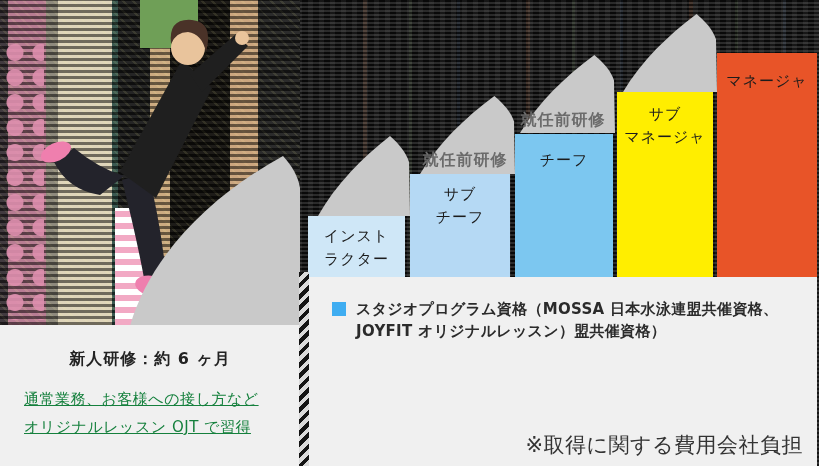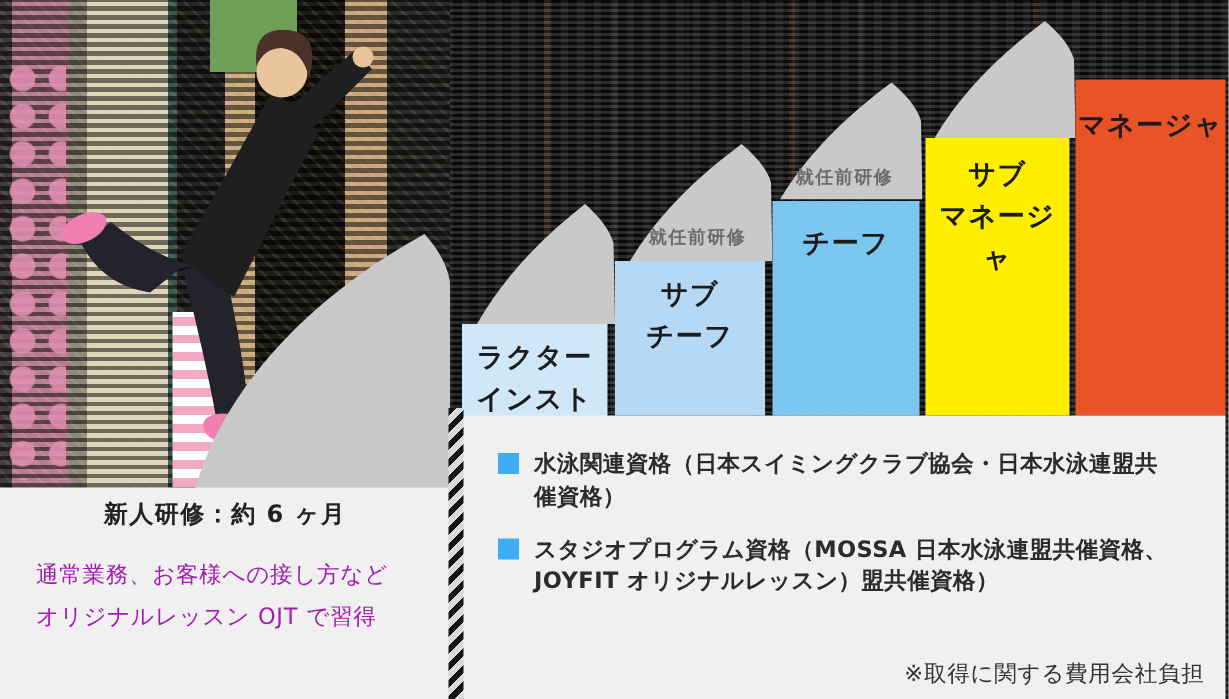--- a/index.html
+++ b/index.html
@@ -52,56 +52,56 @@
   
   .fin{position:absolute;z-index:2;}
   .fin svg{display:block;width:100%;height:100%;}
   .fin1{left:130px;top:156px;width:170px;height:170px;}
   .fin2{left:318px;top:136px;width:92px;height:80px;}
   .fin3{left:420px;top:96px;width:95px;height:78px;}
   .fin4{left:520px;top:55px;width:95px;height:78px;}
   .fin5{left:623px;top:14px;width:94px;height:78px;}
   .promo{
     position:absolute;z-index:5;width:94px;text-align:center;
-    font-size:12px;font-weight:bold;color:#6b6b6b;letter-spacing:1px;white-space:nowrap;
+    font-size:16px;font-weight:bold;color:#6b6b6b;letter-spacing:1px;white-space:nowrap;
   }
   .promo.a{left:418px;top:150px;}
   .promo.b{left:516px;top:110px;}
   
   .bar{position:absolute;z-index:3;text-align:center;}
-  .bar .lbl{font-size:18px;font-weight:bold;color:#1c1c1c;letter-spacing:1px;line-height:1.55;text-align:center;}
+  .bar .lbl{font-size:15px;font-weight:normal;color:#1c1c1c;letter-spacing:1px;line-height:1.55;text-align:center;}
   .bar .lbl span{display:block;}
   .bar1{left:308px;top:216px;width:97px;height:61px;padding-top:9px;box-sizing:content-box;}
   .bar2{left:410px;top:174px;width:100px;height:103px;}
   .bar3{left:515px;top:134px;width:98px;height:143px;}
   .bar4{left:617px;top:92px;width:96px;height:185px;}
   .bar5{left:717px;top:53px;width:100px;height:224px;}
   .bar2 .lbl{padding-top:9px;}
   .bar3 .lbl{padding-top:15px;}
   .bar4 .lbl{padding-top:11px;}
   .bar5 .lbl{padding-top:17px;}
   
   .nc-head{
     text-align:center;font-size:16px;font-weight:bold;color:#222;
-    padding-top:8px;letter-spacing:1px;
+    padding-top:24px;letter-spacing:1px;
   }
   .nc-body{
-    padding:16px 0 0 24px;font-size:15px;color:#a21caf;line-height:1.85;letter-spacing:.5px;
+    padding:16px 0 0 24px;font-size:15px;color:#15803d;line-height:1.85;letter-spacing:.5px;text-decoration:underline;
   }
   .nc-body div{white-space:nowrap;}
   
   .quals{position:absolute;left:24px;top:22px;right:16px;}
   .qrow{display:flex;align-items:flex-start;margin-bottom:13px;}
   .sq{flex:0 0 14px;width:14px;height:14px;margin:3px 10px 0 0;background:#3fadf1;}
   .qtext{
     font-size:15px;font-weight:bold;color:#2b2b2b;line-height:1.45;
     max-width:428px;letter-spacing:.3px;
   }
   .note{
-    position:absolute;right:14px;bottom:7px;font-size:15px;color:#333;letter-spacing:.5px;
+    position:absolute;right:14px;bottom:7px;font-size:21px;color:#333;letter-spacing:.5px;
   }
 </style>
 </head>
 <body>
 
 <div class="scene">
 
   <div class="photo">
     <div class="holds"></div>
     <div class="pillar"></div>
@@ -147,22 +147,22 @@
     <svg viewBox="0 0 92 80" preserveAspectRatio="none">
       <path d="M0,80 C18,48 44,22 72,0 C80,7 88,16 91,26 L92,80 Z" fill="#c9c9c9"></path>
     </svg>
   </div>
 
   <div class="promo a">就任前研修</div>
   <div class="promo b">就任前研修</div>
 
   <div class="bar bar1" style="background: rgb(207, 231, 247);">
     <div class="lbl">
-      <span>ラクター</span>
-        <span>インスト</span>
+      <span>インスト</span>
+        <span>ラクター</span>
     </div>
   </div>
   <div class="bar bar2" style="background: rgb(181, 217, 244);">
     <div class="lbl">
       <span>サブ</span>
         <span>チーフ</span>
     </div>
   </div>
   <div class="bar bar3" style="background: rgb(124, 199, 240);">
     <div class="lbl">
@@ -190,23 +190,19 @@
     <div class="nc-body">
       <div>通常業務、お客様への接し方など</div>
       <div>オリジナルレッスン OJT で習得</div>
     </div>
   </div>
 
   <div class="right-panel">
     <div class="quals">
       <div class="qrow">
         <div class="sq" style="background: rgb(63, 173, 241);"></div>
-        <div class="qtext">水泳関連資格（日本スイミングクラブ協会・日本水泳連盟共催資格）</div>
-      </div>
-      <div class="qrow">
-        <div class="sq" style="background: rgb(63, 173, 241);"></div>
         <div class="qtext">スタジオプログラム資格（MOSSA 日本水泳連盟共催資格、JOYFIT オリジナルレッスン）盟共催資格）</div>
       </div>
     </div>
     <div class="note">※取得に関する費用会社負担</div>
   </div>
 
 </div>
 
 </body></html>

